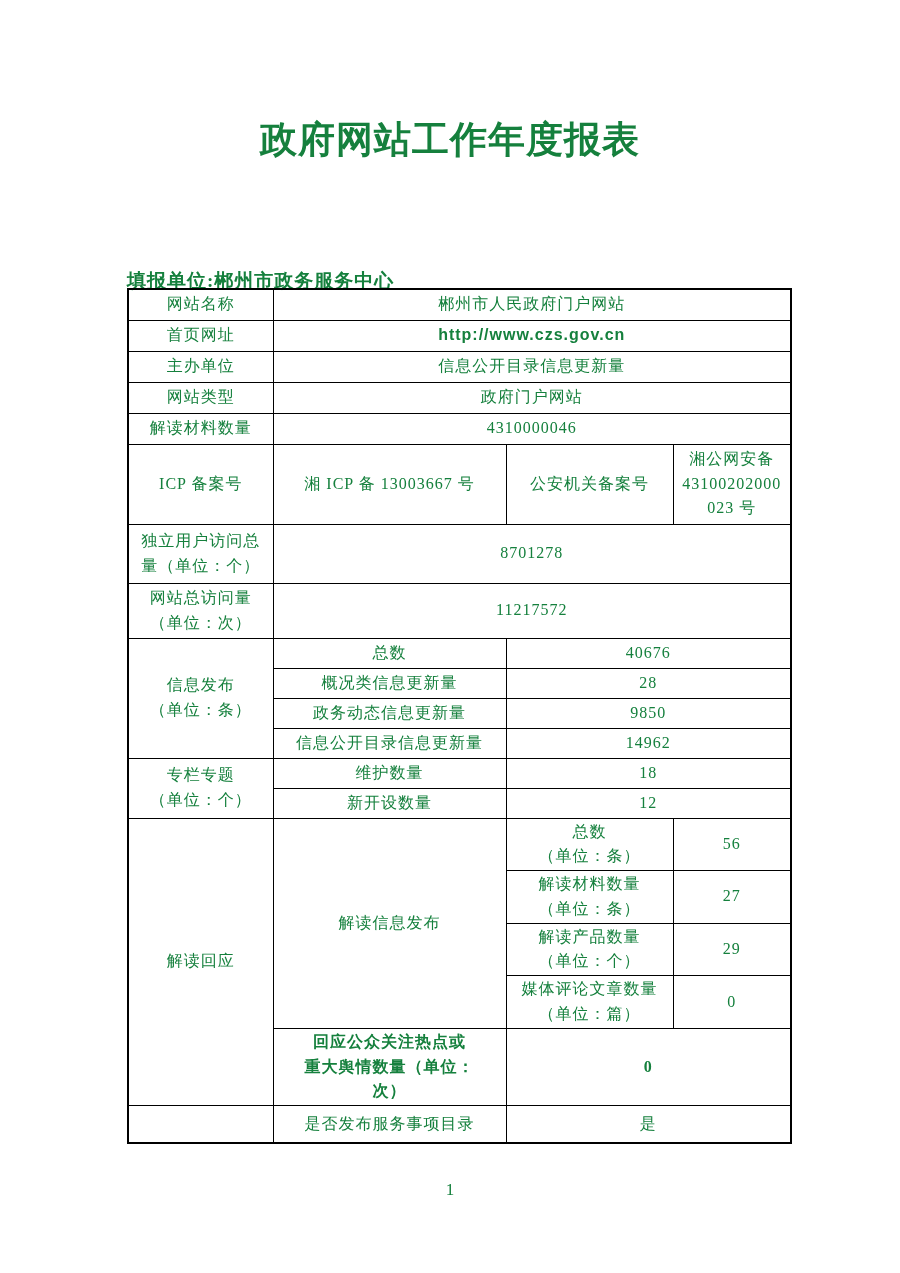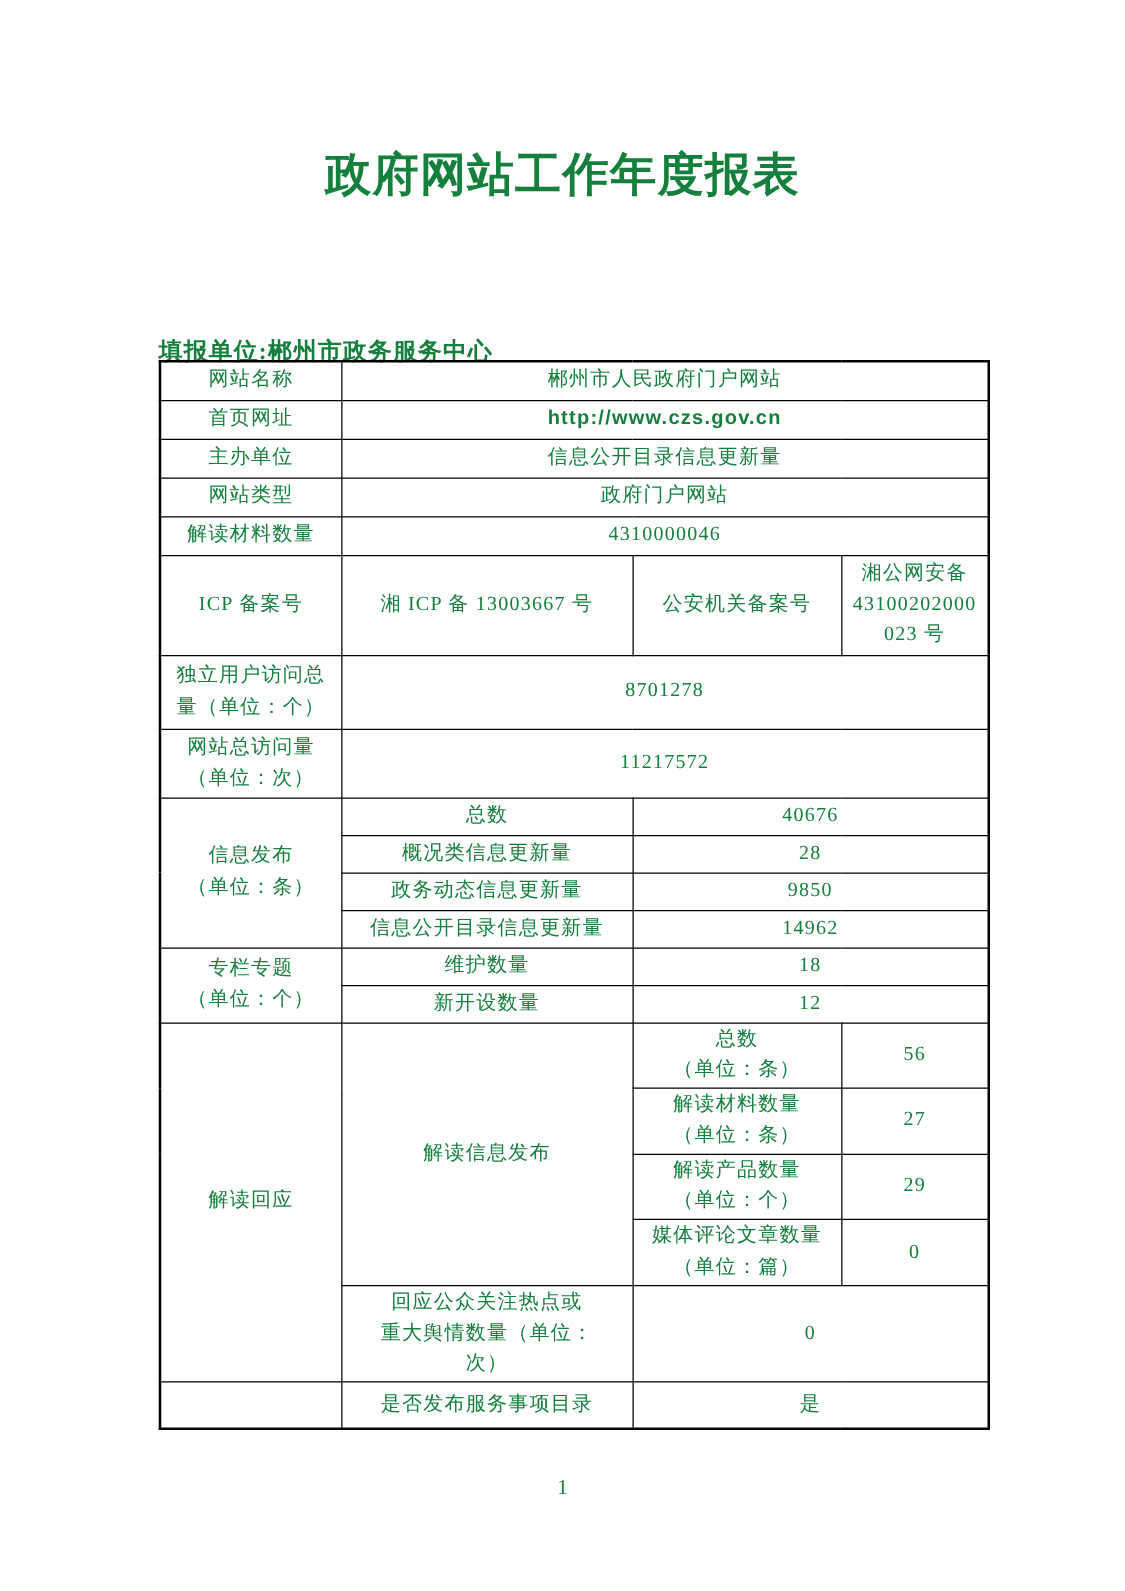--- a/index.html
+++ b/index.html
@@ -57,21 +57,21 @@
     white-space:pre-line;
     overflow:hidden;
   }
   td.url-cell { font-family:Liberation Sans, sans-serif; font-weight:bold; letter-spacing:0; font-size:15px; }
   tr.h31 td { height:31px; }
   tr.h80 td { height:80px; }
   tr.h59 td { height:59px; }
   tr.h55 td { height:55px; }
   tr.h30 td { height:30px; }
   tr.h52 td { height:52px; }
-  tr.h77 td { height:77px; }
+  tr.h77 td { height:77px;font-weight:bold; }
   tr.h37 td { height:37px;margin-left:40px; }
   .page-number {
     position:absolute;
     left:0;
     top:1180px;
     width:100%;
     text-align:center;
     font-size:17px;
   }
 </style>

